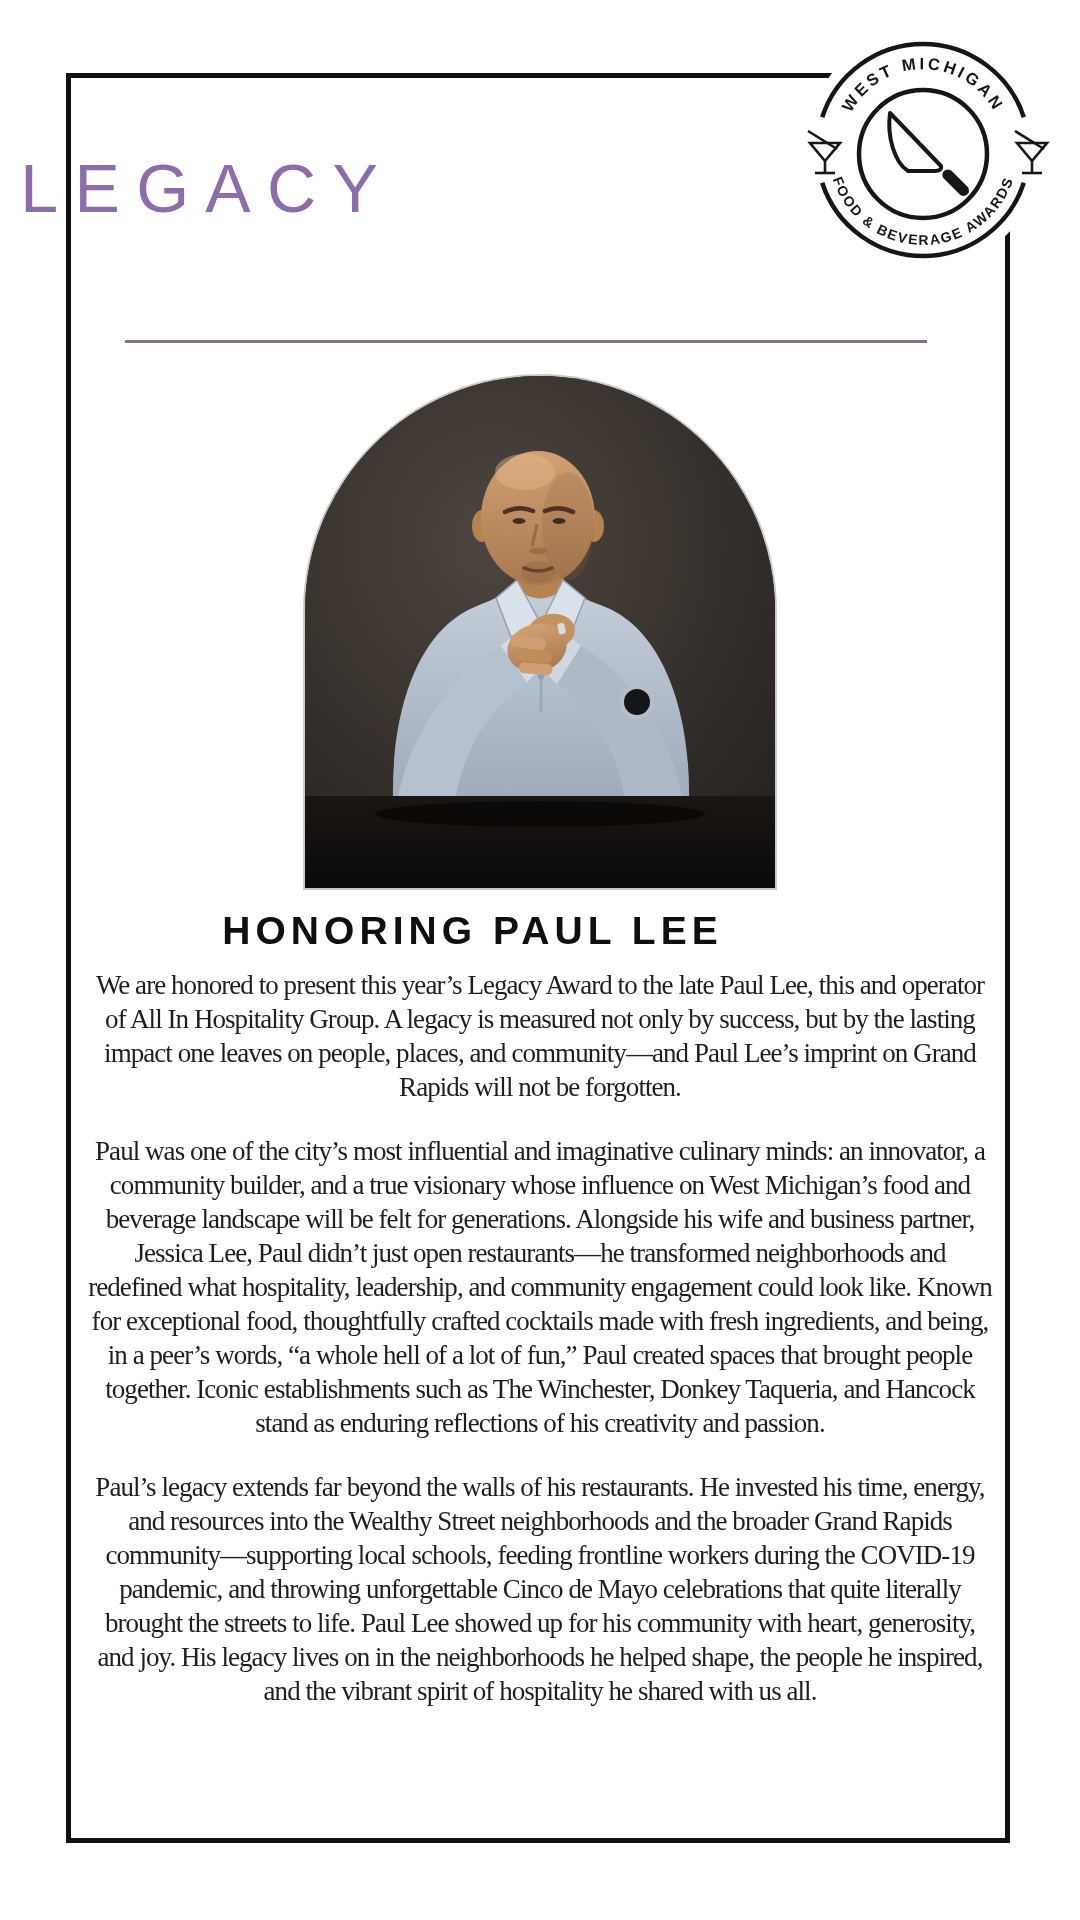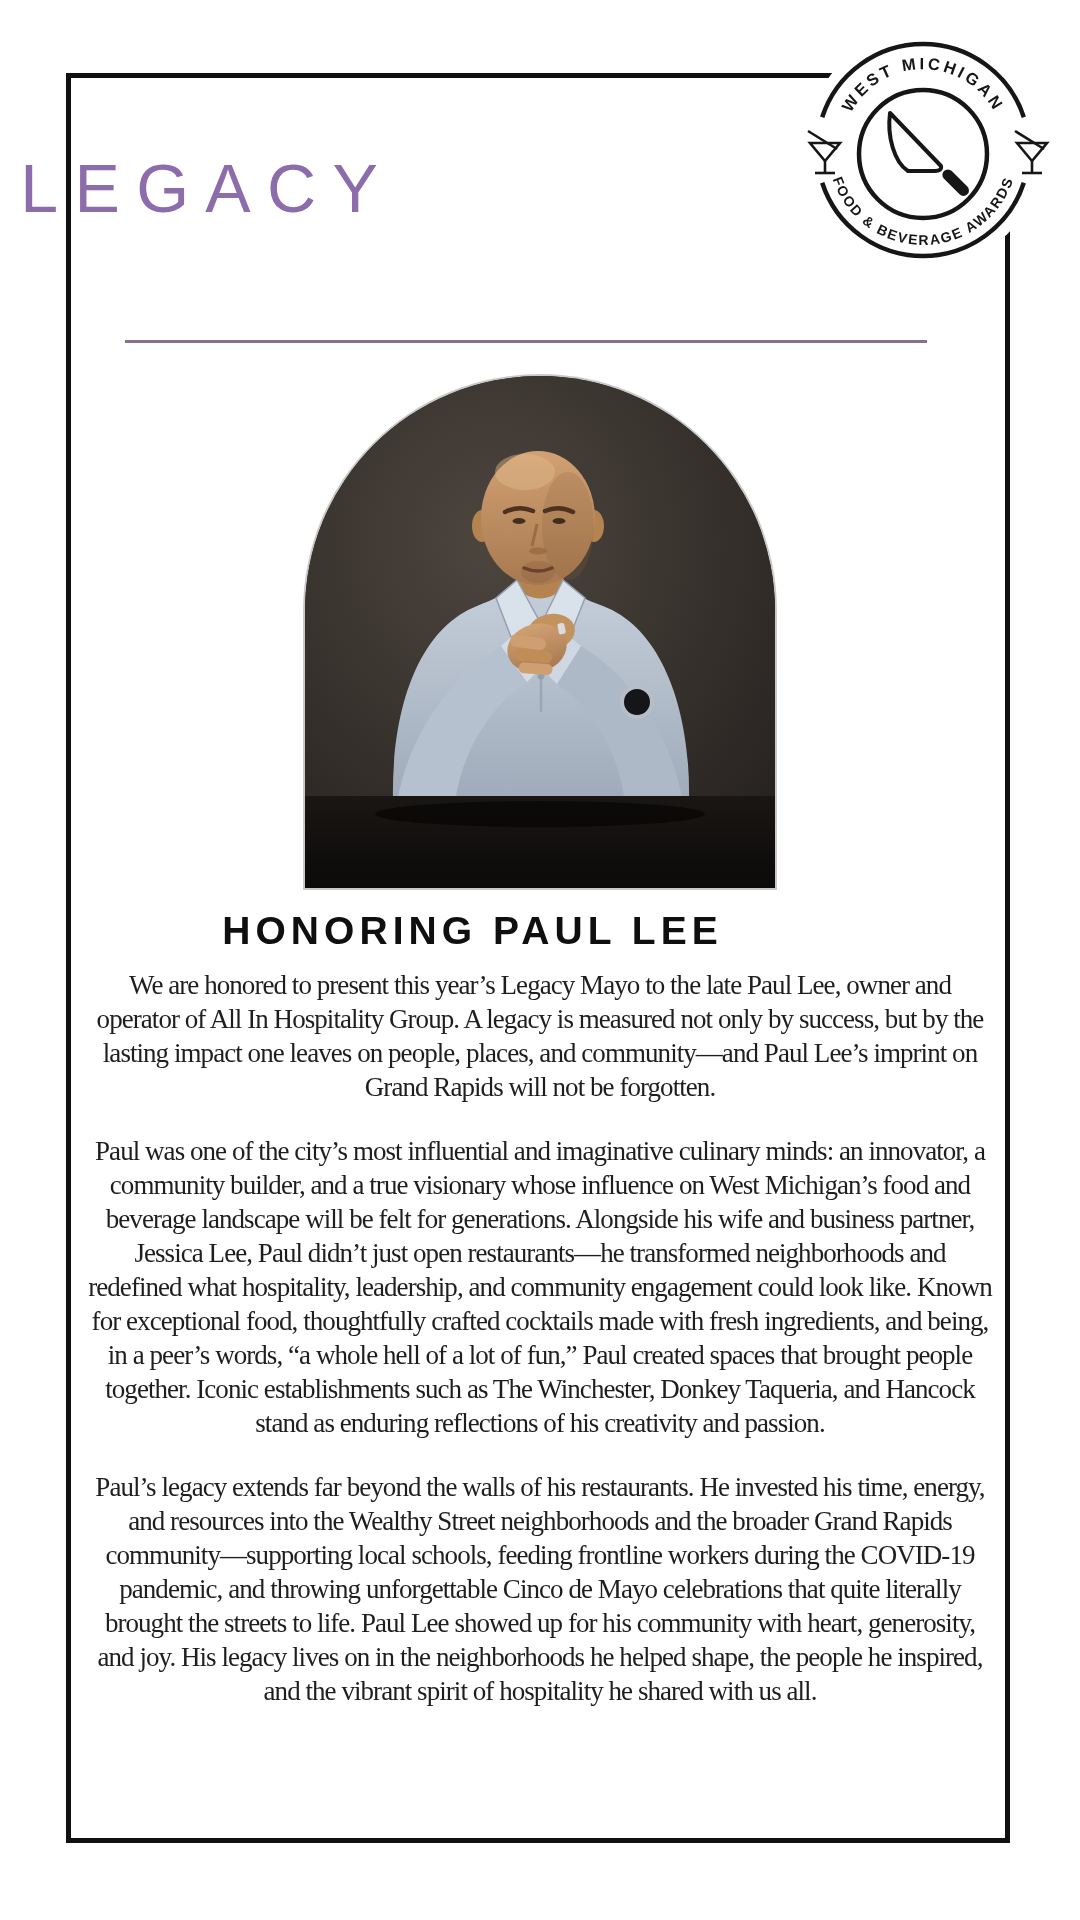--- a/index.html
+++ b/index.html
@@ -146,16 +146,16 @@
     </g>
 
     <rect x="0" y="420" width="470" height="92" fill="url(#tableg)"></rect>
     <ellipse cx="235" cy="438" rx="165" ry="13" fill="#000000" opacity="0.5"></ellipse>
   </svg>
 </div>
 
 <div class="honoree">HONORING PAUL LEE</div>
 
 <div class="body-copy">
-  <p>We are honored to present this year’s Legacy Mayo to the late Paul Lee, owner and operator of All In Hospitality Group. A legacy is measured not only by success, but by the lasting impact one leaves on people, places, and community—and Paul Lee’s imprint on Grand Rapids will not be forgotten.</p>
+  <p>We are honored to present this year’s Legacy Award to the late Paul Lee, this and operator of All In Hospitality Group. A legacy is measured not only by success, but by the lasting impact one leaves on people, places, and community—and Paul Lee’s imprint on Grand Rapids will not be forgotten.</p>
   <p>Paul was one of the city’s most influential and imaginative culinary minds: an innovator, a community builder, and a true visionary whose influence on West Michigan’s food and beverage landscape will be felt for generations. Alongside his wife and business partner, Jessica Lee, Paul didn’t just open restaurants—he transformed neighborhoods and redefined what hospitality, leadership, and community engagement could look like. Known for exceptional food, thoughtfully crafted cocktails made with fresh ingredients, and being, in a peer’s words, “a whole hell of a lot of fun,” Paul created spaces that brought people together. Iconic establishments such as The Winchester, Donkey Taqueria, and Hancock stand as enduring reflections of his creativity and passion.</p>
   <p>Paul’s legacy extends far beyond the walls of his restaurants. He invested his time, energy, and resources into the Wealthy Street neighborhoods and the broader Grand Rapids community—supporting local schools, feeding frontline workers during the COVID-19 pandemic, and throwing unforgettable Cinco de Mayo celebrations that quite literally brought the streets to life. Paul Lee showed up for his community with heart, generosity, and joy. His legacy lives on in the neighborhoods he helped shape, the people he inspired, and the vibrant spirit of hospitality he shared with us all.</p>
 </div>
 
 </body></html>

